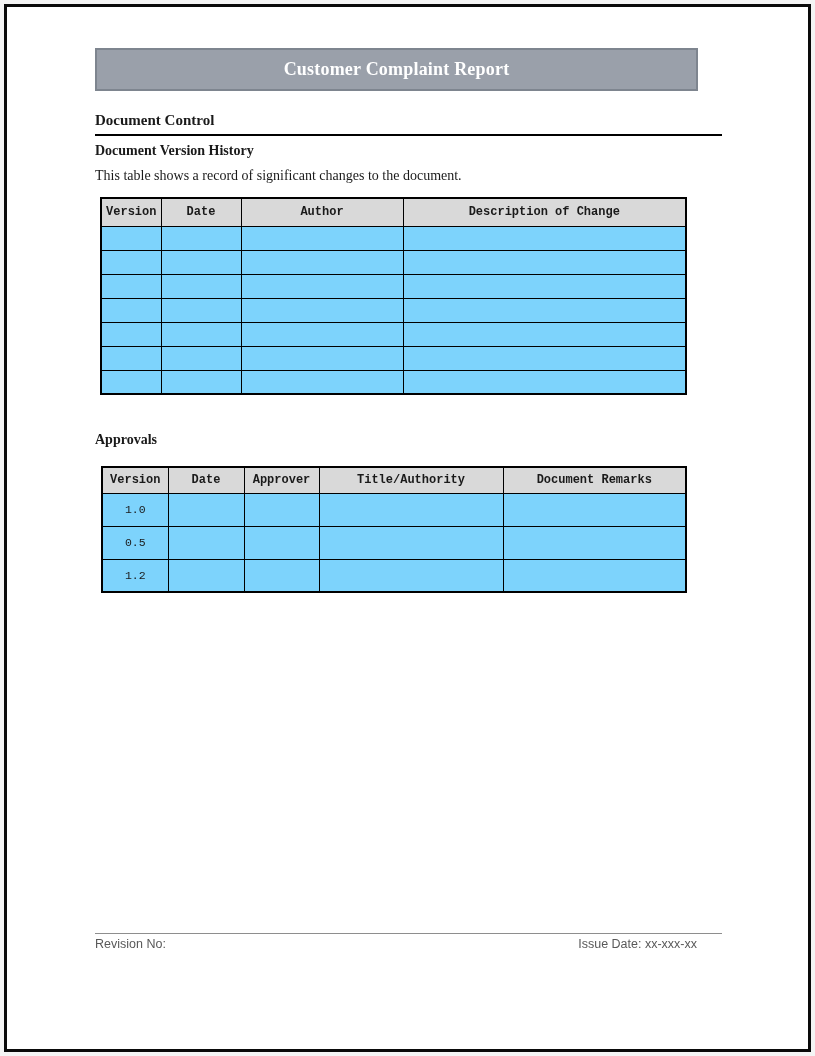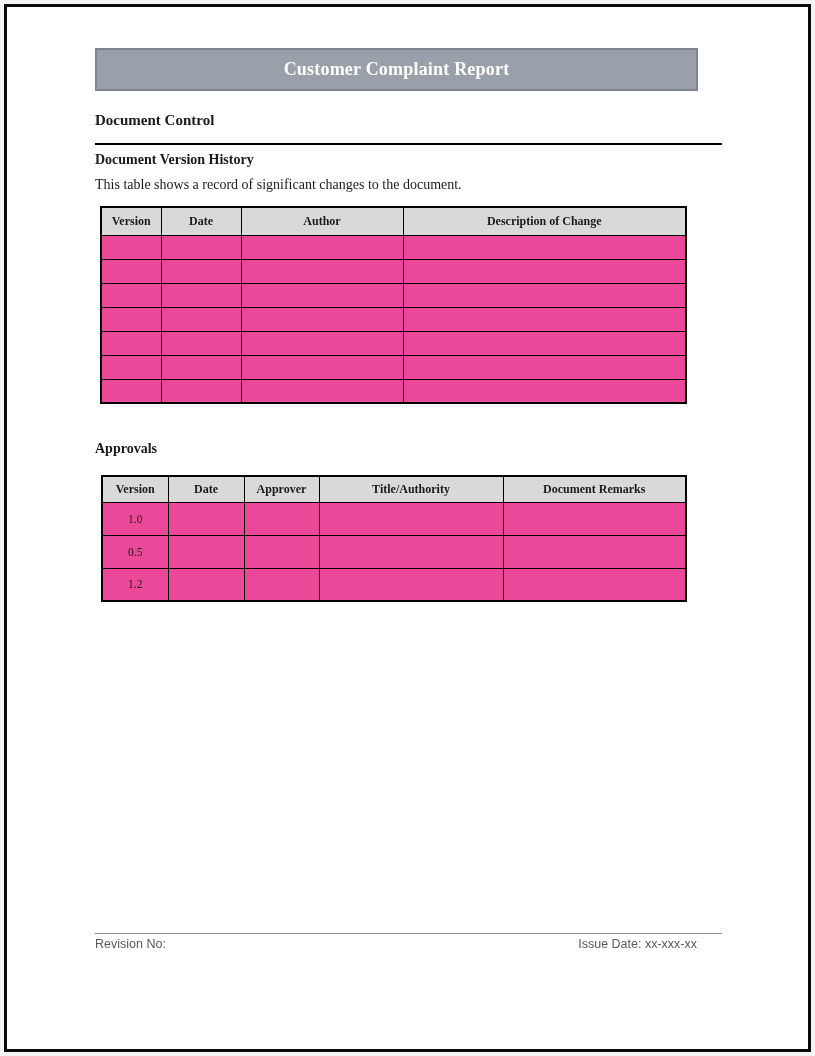--- a/index.html
+++ b/index.html
@@ -41,41 +41,42 @@
     font-weight: bold;
     letter-spacing: 0.2px;
   }
   
   .h-doc-control {
     margin: 21px 0 0 88px;
     width: 627px;
     font-size: 15px;
     font-weight: bold;
     color: #1a1a1a;
-    padding-bottom: 14px;
+    padding-bottom: 5px;
     border-bottom: 2px solid #000000;
   }
   .h-sub {
     margin: 7px 0 0 88px;
     font-size: 14px;
     font-weight: bold;
     color: #1a1a1a;
   }
   .h-approvals { margin-top: 37px; }
   .intro {
     margin: 9px 0 0 88px;
     font-size: 14px;
     color: #1a1a1a;
   }
   
   table {
     border-collapse: collapse;
     table-layout: fixed;
     border: 2px solid var(--border-black);
-    background: #ec4899;
+    background: #7dd3fc;
+    font-family: Liberation Mono, monospace;
   }
   #version-history-table { margin: 13px 0 0 93px; width: 585px; }
   #approvals-table { margin: 18px 0 0 94px; width: 584px; }
   th, td {
     border: 1px solid var(--border-black);
     text-align: center;
     vertical-align: middle;
     overflow: hidden;
     white-space: nowrap;
   }

